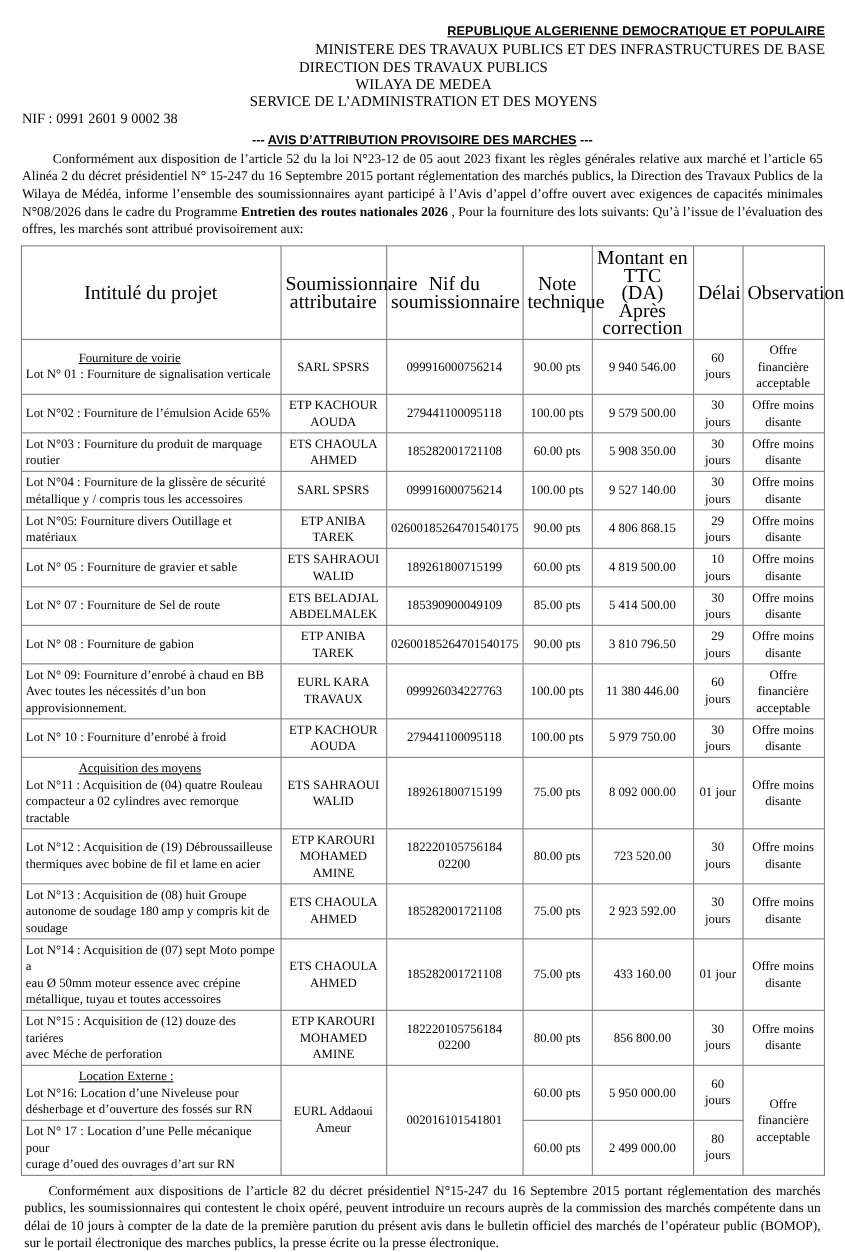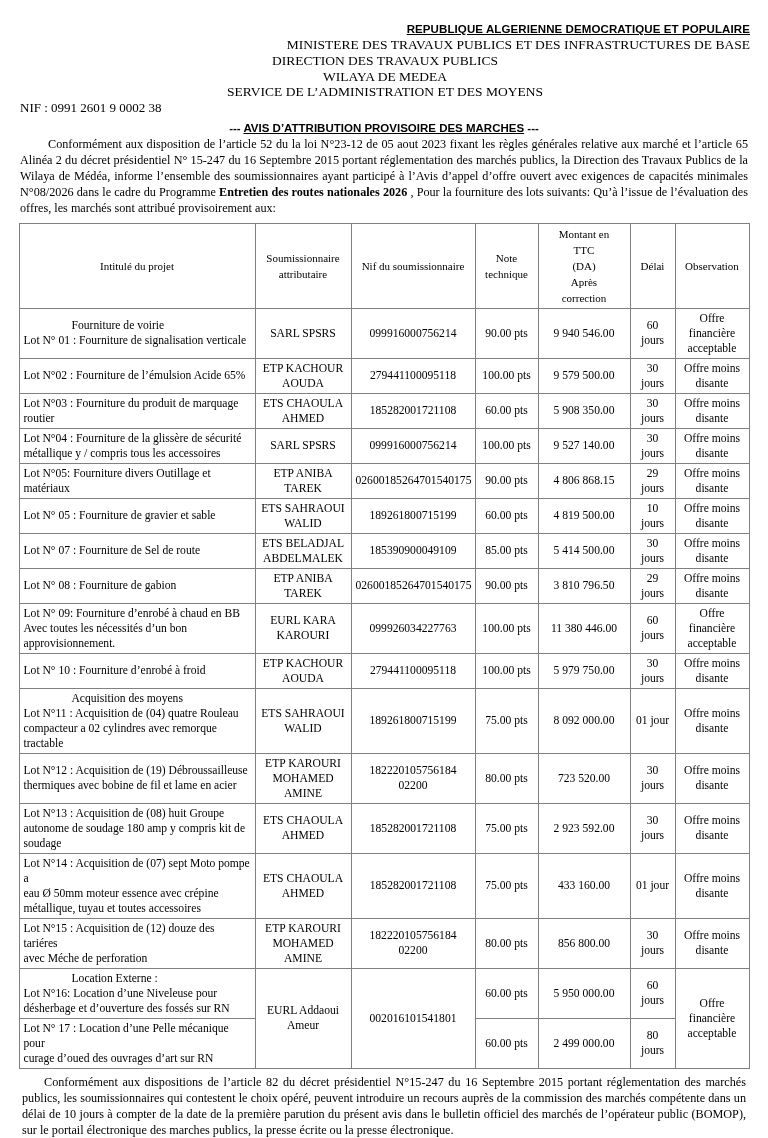--- a/index.html
+++ b/index.html
@@ -82,34 +82,35 @@
   table.marches th,
   table.marches td {
     border: 1px solid #808080;
     padding: 2px 4px;
     vertical-align: middle;
     line-height: 15px;
   }
   table.marches thead th {
     text-align: center;
     font-weight: normal;
-    font-size: 11px;
+    font-size: 18px;
     height: 80px;
     line-height: 16px;
   }
   td.c-projet {
     text-align: left;
     padding-left: 5px;
     padding-right: 3px;
   }
   td.c-soum, td.c-nif, td.c-note, td.c-montant, td.c-delai, td.c-obs {
     text-align: center;
   }
   .grp-title {
     display: block;
+    text-decoration: underline;
     white-space: nowrap;
     padding-left: 48px;
   }
   .lot-line { display: block; }
 
   
   col.w-projet   { width: 236px; }
   col.w-soum     { width: 96px;  }
   col.w-nif      { width: 124px; }
   col.w-note     { width: 63px;  }
@@ -358,21 +359,21 @@
           </td>
         </tr>
         <tr>
           <td class="c-projet">
             <span class="lot-line">Lot N° 09: Fourniture d’enrobé à chaud en BB</span>
             <span class="lot-line">Avec toutes les nécessités d’un bon</span>
             <span class="lot-line">approvisionnement.</span>
           </td>
           <td class="c-soum">
             <span class="lot-line">EURL KARA</span>
-            <span class="lot-line">KAROURI</span>
+            <span class="lot-line">TRAVAUX</span>
           </td>
           <td class="c-nif">
             <span class="lot-line">099926034227763</span>
           </td>
           <td class="c-note">100.00 pts</td>
           <td class="c-montant">11 380 446.00</td>
           <td class="c-delai">
             <span class="lot-line">60</span>
             <span class="lot-line">jours</span>
           </td>

